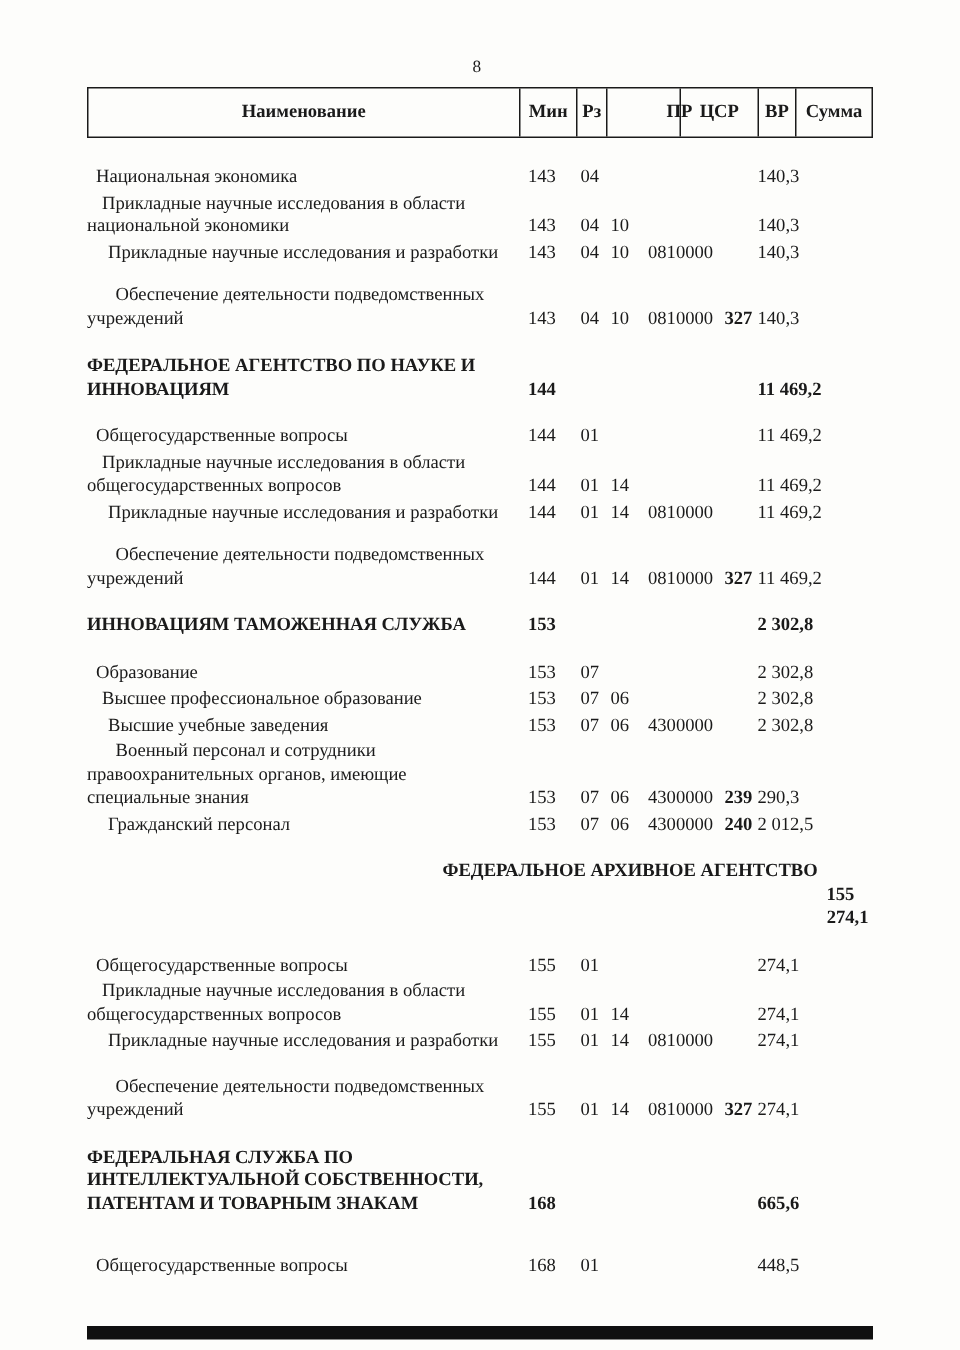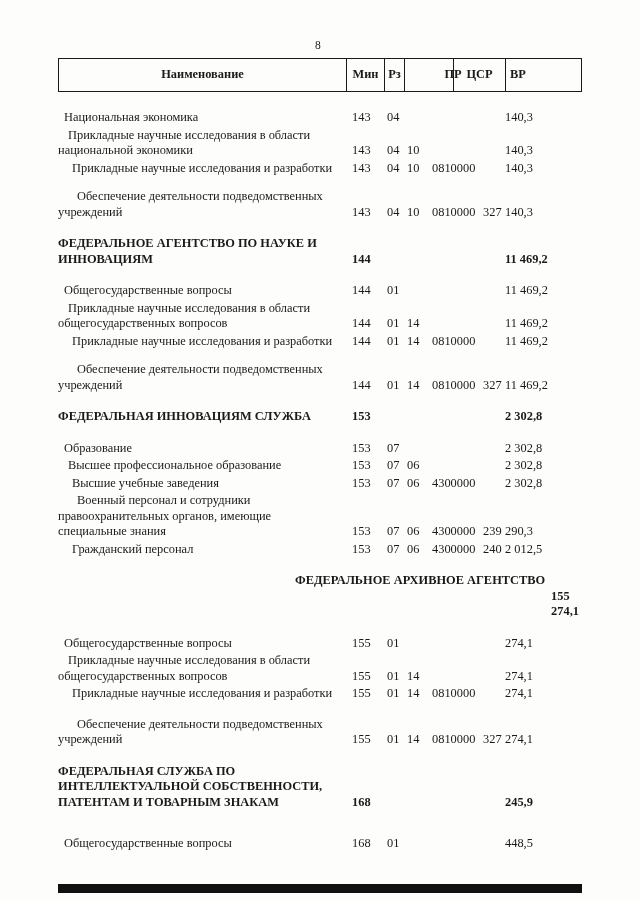--- a/index.html
+++ b/index.html
@@ -56,21 +56,21 @@
   .c{box-sizing:border-box;}
   .c-name{
     width:287px;
     padding-right:8px;
     white-space:pre-line;
   }
   .c-min{width:38px;padding-left:7px;}
   .c-rz{width:20px;padding-left:4px;}
   .c-pr{width:25px;padding-left:4px;}
   .c-csr{width:52px;padding-left:4px;}
-  .c-vr{width:25px;padding-left:3px;}
+  .c-vr{width:25px;padding-left:3px;font-weight:bold;}
   .c-sum{flex:1;padding-right:3px;}
   .ind-1 .c-name{text-indent:6px;}
   .ind-2 .c-name{text-indent:10px;}
   .ind-3 .c-name{text-indent:14px;}
   .ind-4 .c-name{text-indent:19px;}
   .section{font-weight:bold;}
   .bottom-bar{
     position:absolute;left:58px;top:884px;width:524px;height:9px;
     background:#101010;
   }
@@ -82,20 +82,21 @@
   <div class="pageno">8</div>
 
   <div class="table">
     <div class="thead">
       <div class="hc h-name">Наименование</div>
       <div class="hc h-min">Мин</div>
       <div class="hc h-rz">Рз</div>
       <div class="hc h-pr">ПР</div>
       <div class="hc h-csr">ЦСР</div>
       <div class="hc h-vr">ВР</div>
+      <div class="hc h-sum">Сумма</div>
     </div>
     <div class="tbody" id="tbody">
         <div class="row ind-1" style="margin-top: 18px;">
           <div class="c c-name">Национальная экономика</div>
           <div class="c c-min">143</div>
           <div class="c c-rz">04</div>
           <div class="c c-pr"></div>
           <div class="c c-csr"></div>
           <div class="c c-vr"></div>
           <div class="c c-sum">140,3</div>
@@ -171,21 +172,21 @@
           <div class="c c-name">Обеспечение деятельности подведомственных
 учреждений</div>
           <div class="c c-min">144</div>
           <div class="c c-rz">01</div>
           <div class="c c-pr">14</div>
           <div class="c c-csr">0810000</div>
           <div class="c c-vr">327</div>
           <div class="c c-sum">11 469,2</div>
         </div>
         <div class="row section" style="margin-top: 16px;">
-          <div class="c c-name">ФЕДЕРАЛЬНАЯ ИННОВАЦИЯМ СЛУЖБА</div>
+          <div class="c c-name">ИННОВАЦИЯМ ТАМОЖЕННАЯ СЛУЖБА</div>
           <div class="c c-min">153</div>
           <div class="c c-rz"></div>
           <div class="c c-pr"></div>
           <div class="c c-csr"></div>
           <div class="c c-vr"></div>
           <div class="c c-sum">2 302,8</div>
         </div>
         <div class="row ind-1" style="margin-top: 16px;">
           <div class="c c-name">Образование</div>
           <div class="c c-min">153</div>
@@ -282,21 +283,21 @@
         </div>
         <div class="row section" style="margin-top: 16px;">
           <div class="c c-name">ФЕДЕРАЛЬНАЯ СЛУЖБА ПО
 ИНТЕЛЛЕКТУАЛЬНОЙ СОБСТВЕННОСТИ,
 ПАТЕНТАМ И ТОВАРНЫМ ЗНАКАМ</div>
           <div class="c c-min">168</div>
           <div class="c c-rz"></div>
           <div class="c c-pr"></div>
           <div class="c c-csr"></div>
           <div class="c c-vr"></div>
-          <div class="c c-sum">245,9</div>
+          <div class="c c-sum">665,6</div>
         </div>
         <div class="row ind-1" style="margin-top: 26px;">
           <div class="c c-name">Общегосударственные вопросы</div>
           <div class="c c-min">168</div>
           <div class="c c-rz">01</div>
           <div class="c c-pr"></div>
           <div class="c c-csr"></div>
           <div class="c c-vr"></div>
           <div class="c c-sum">448,5</div>
         </div>

